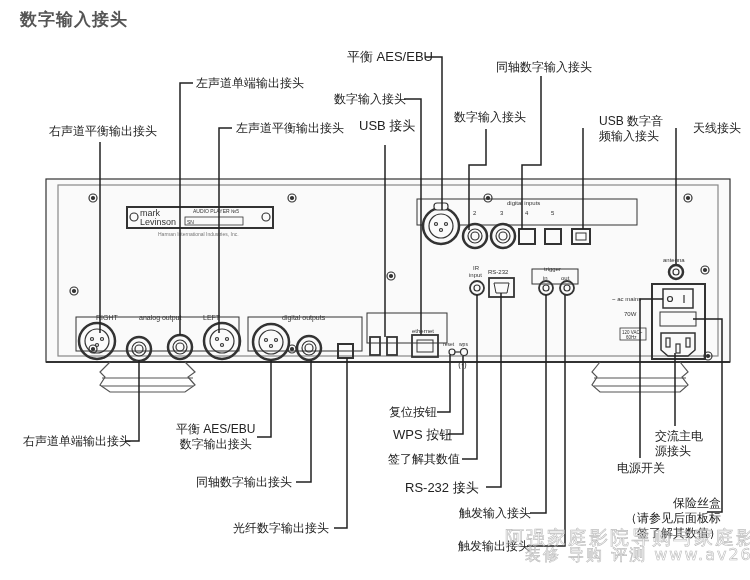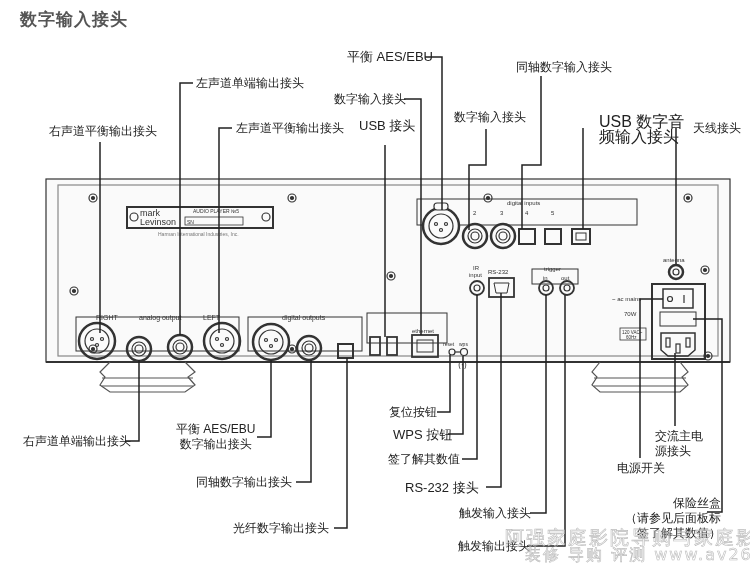--- a/index.html
+++ b/index.html
@@ -231,22 +231,22 @@
   </g>
 </svg>
 
 <div class="lbl" style="left:49px;top:124px;">右声道平衡输出接头</div>
 <div class="lbl" style="left:196px;top:76px;text-align:center;">左声道单端输出接头</div>
 <div class="lbl" style="left:236px;top:121px;">左声道平衡输出接头</div>
 <div class="lbl sans" style="left:347px;top:49px;">平衡 AES/EBU</div>
 <div class="lbl" style="left:334px;top:92px;">数字输入接头</div>
 <div class="lbl sans" style="left:359px;top:118px;">USB 接头</div>
 <div class="lbl" style="left:454px;top:110px;">数字输入接头</div>
-<div class="lbl" style="left:496px;top:60px;margin-left:20px;">同轴数字输入接头</div>
-<div class="lbl multi sans" style="left:599px;top:114px;font-size:16px;">USB 数字音
+<div class="lbl" style="left:496px;top:60px;">同轴数字输入接头</div>
+<div class="lbl multi sans" style="left:599px;top:114px;font-size:12px;">USB 数字音
 频输入接头</div>
 <div class="lbl" style="left:693px;top:121px;text-align:right;">天线接头</div>
 
 <div class="lbl" style="left:23px;top:434px;">右声道单端输出接头</div>
 <div class="lbl multi sans" style="left:176px;top:422px;text-align:center;font-size:12px;">平衡 AES/EBU
 数字输出接头</div>
 <div class="lbl" style="left:196px;top:475px;">同轴数字输出接头</div>
 <div class="lbl" style="left:233px;top:521px;">光纤数字输出接头</div>
 
 <div class="lbl" style="left:389px;top:405px;">复位按钮</div>

